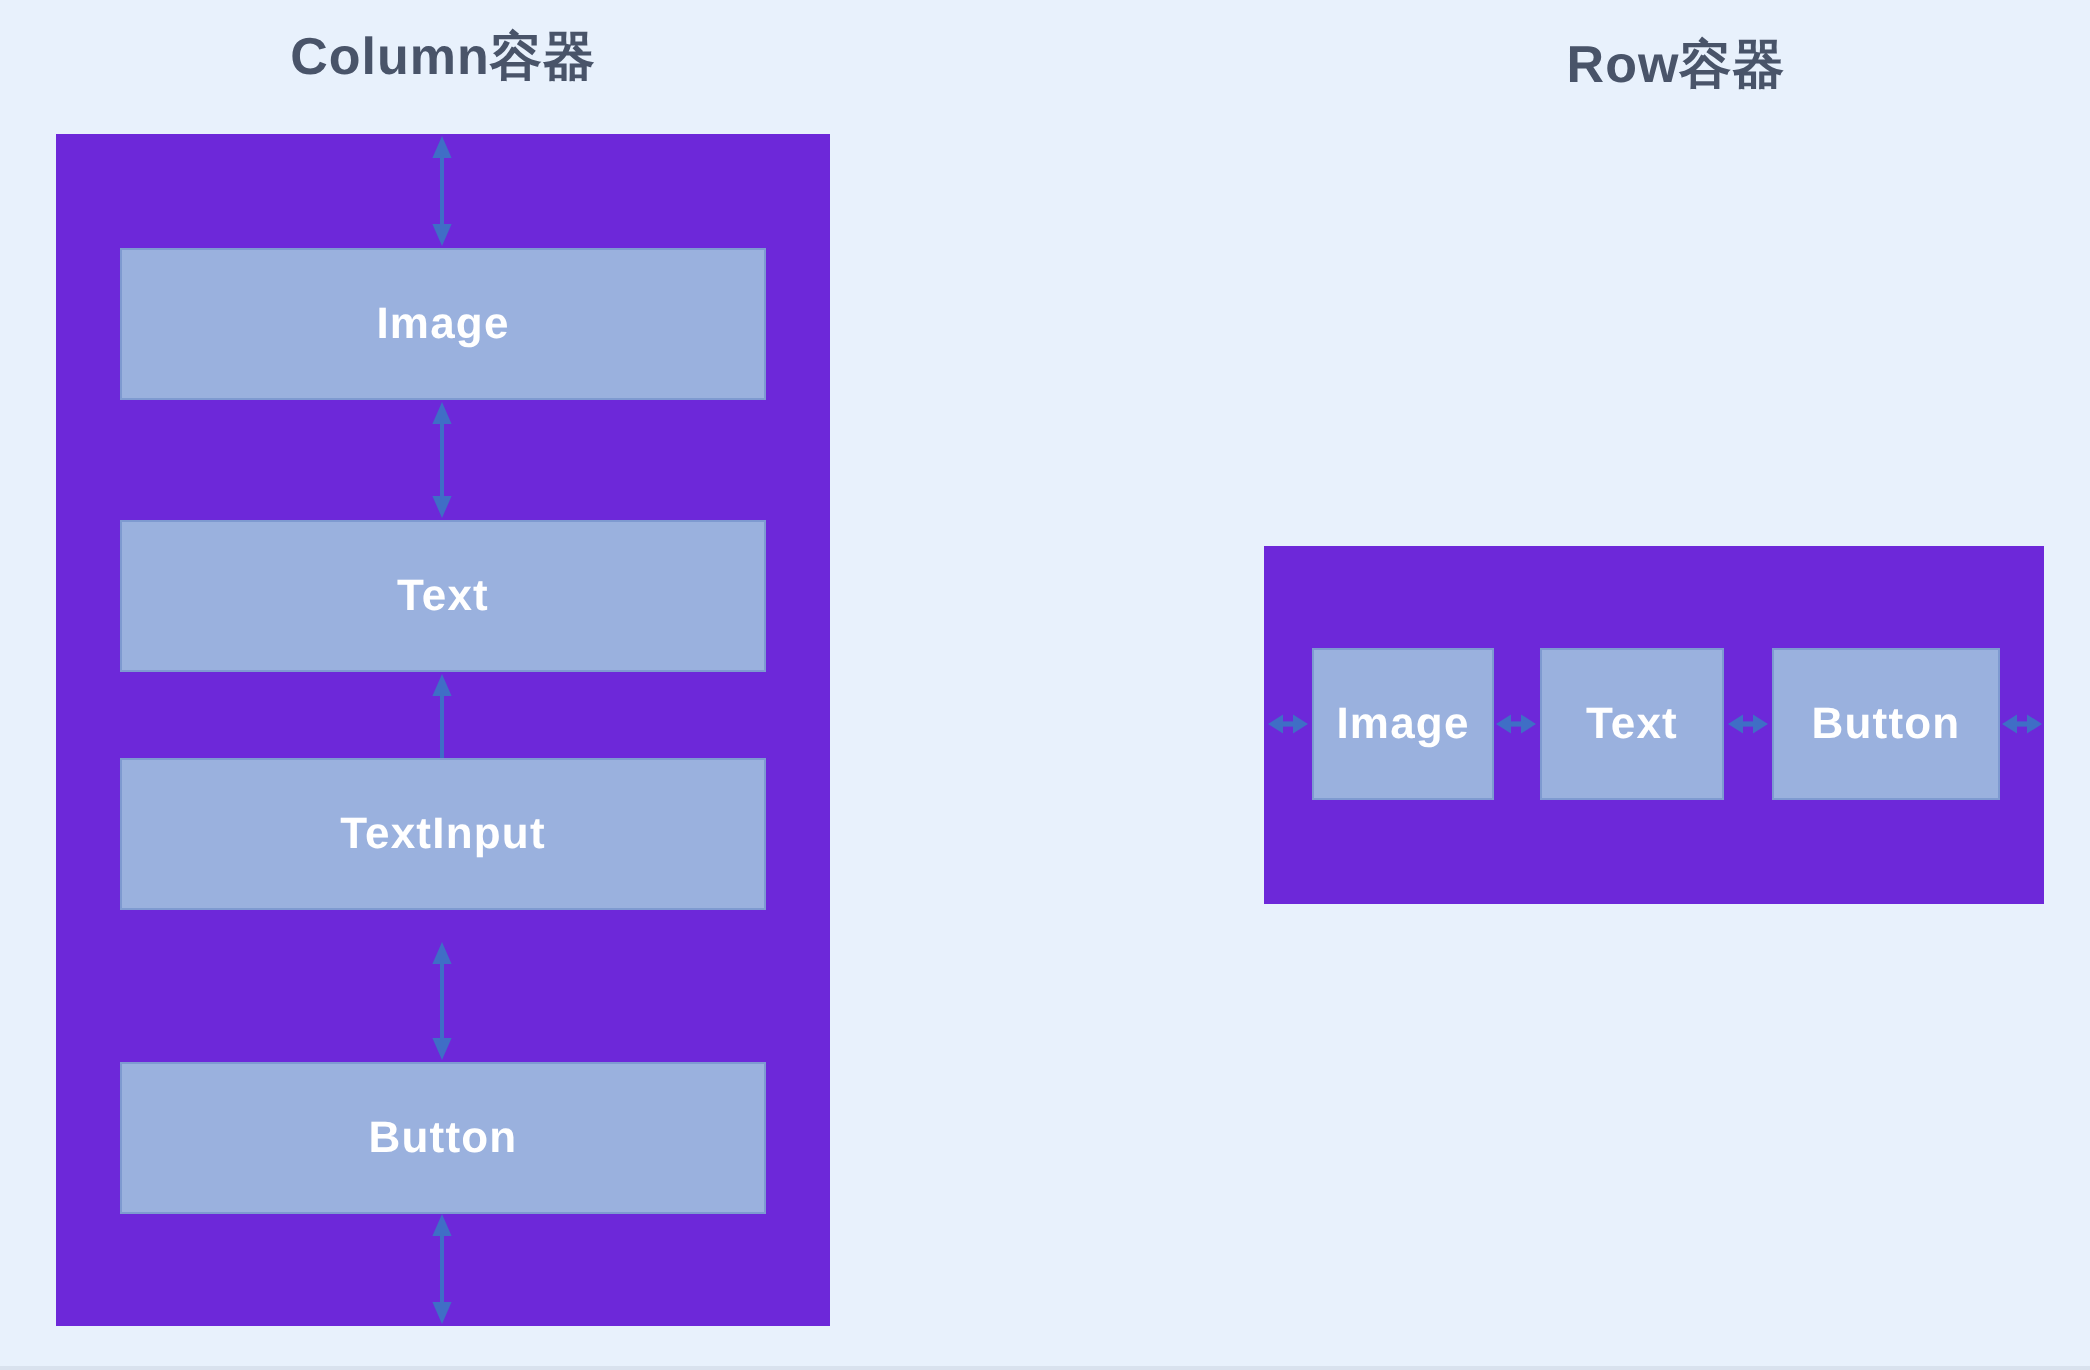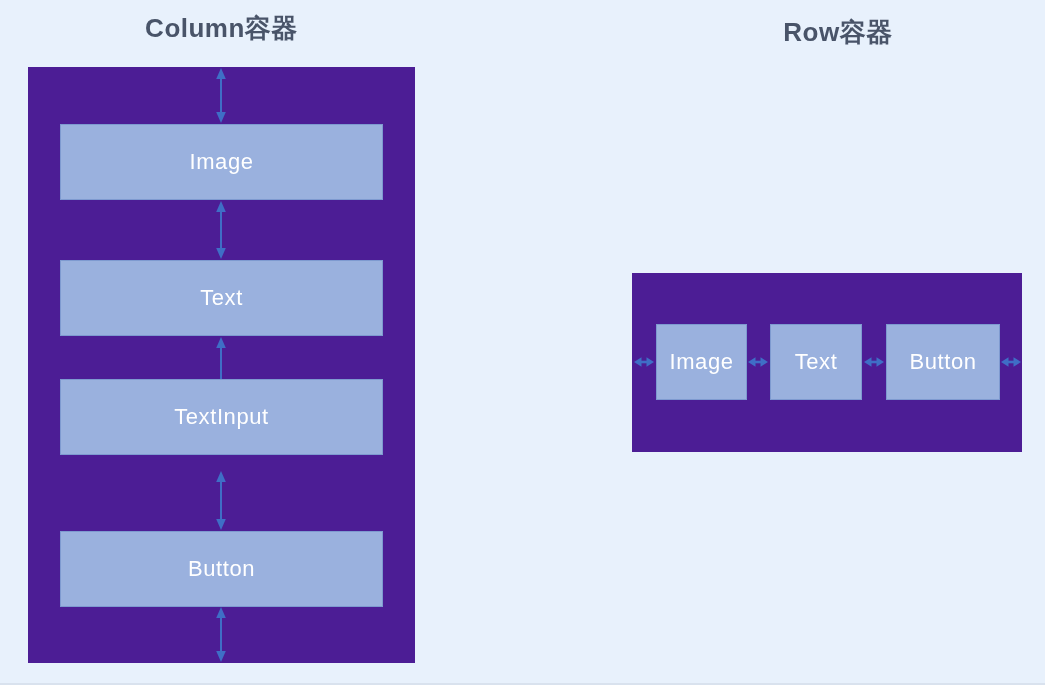--- a/index.html
+++ b/index.html
@@ -17,21 +17,22 @@
     text-align:center;
     font-size:26px;
     font-weight:700;
     color:#495469;
     letter-spacing:0.5px;
   }
   .col-title { left:28px; width:387px; top:11px; }
   .row-title { left:688px; width:300px; top:15px; }
   .container {
     position:absolute;
-    background:#4c1d95;
+    background:#6d28d9;
+    font-weight:bold;
   }
   .column-container { left:28px; top:67px; width:387px; height:596px; }
   .row-container    { left:632px; top:273px; width:390px; height:179px; }
   .box {
     position:absolute;
     background:#9AB1DE;
     border:1px solid #7E9AD0;
     color:#FFFFFF;
     font-size:22px;
     letter-spacing:0.6px;

